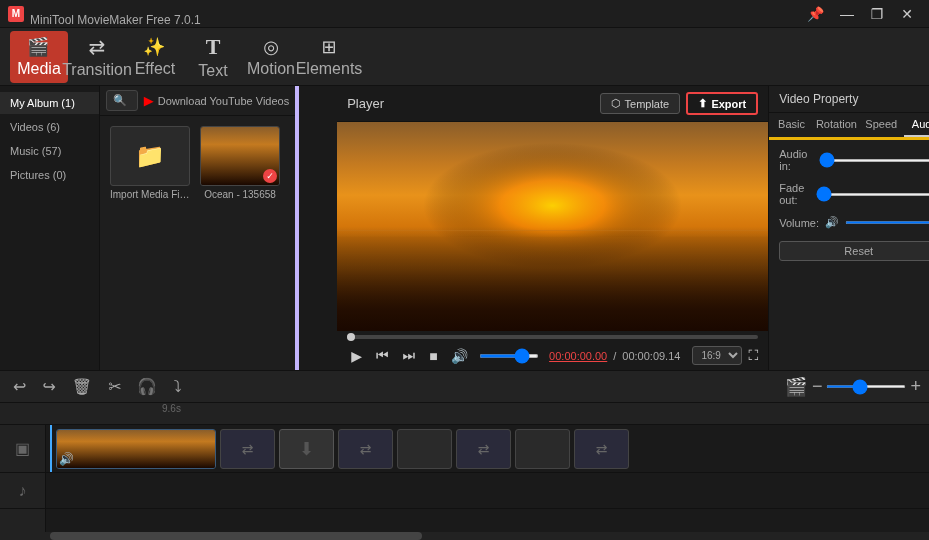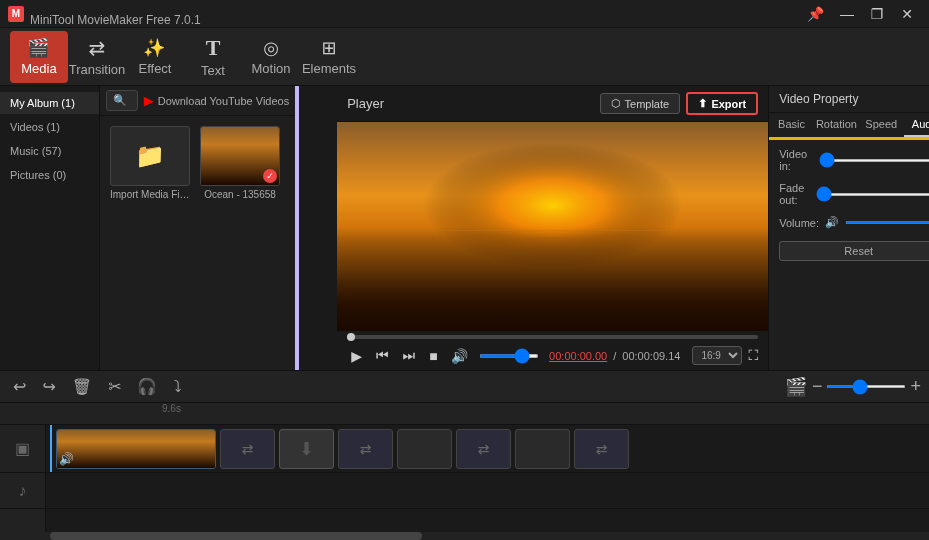--- a/index.html
+++ b/index.html
@@ -13,21 +13,21 @@
     #titlebar .win-btn { width: 28px; height: 20px; background: transparent; border: none; color: #ccc; cursor: pointer; font-size: 14px; display:flex; align-items:center; justify-content:center; }
     #titlebar .pin-icon { color: #f90; margin-right: 8px; font-size: 14px; }
 
     
     #toolbar { height: 58px; background: #232323; display: flex; align-items: center; padding: 0 10px; gap: 0; border-bottom: 1px solid #111; }
     .tool-item { display: flex; flex-direction: column; align-items: center; justify-content: center; width: 58px; height: 52px; cursor: pointer; border-radius: 4px; gap: 2px; }
     .tool-item.active { background: #c0392b; border-radius: 4px; }
     .tool-item .t-icon { font-size: 18px; color: #ccc; }
     .tool-item.active .t-icon { color: #fff; }
     .tool-item.active .t-label { color: #fff; }
-    .tool-item .t-label { font-size: 13px; color: #aaa; }
+    .tool-item .t-label { font-size: 16px; color: #aaa; }
 
     
     #main { display: flex; height: 284px; }
 
     
     #left-panel { width: 370px; background: #1e1e1e; border-right: 4px solid #c4b5fd; display: flex; flex-direction: column; }
 
     #left-panel .lp-toolbar { display: flex; align-items: center; padding: 4px 6px; gap: 6px; border-bottom: 1px solid #111; }
     .lp-search { flex: 1; background: #2a2a2a; border: 1px solid #444; border-radius: 3px; padding: 3px 6px; color: #aaa; font-size: 11px; display: flex; align-items: center; gap: 4px; }
     .lp-search input { background: transparent; border: none; outline: none; color: #aaa; font-size: 11px; width: 100%; }
@@ -160,21 +160,21 @@
   </div>
 </div>
 
 <div id="main">
 
   <div id="left-panel">
 
     <div style="display:flex;flex:1;overflow:hidden;">
       <div id="media-sidebar">
         <div class="ms-item active">My Album (1)</div>
-        <div class="ms-item">Videos (1)</div>
+        <div class="ms-item">Videos (6)</div>
         <div class="ms-item">Music (57)</div>
         <div class="ms-item">Pictures (0)</div>
       </div>
       <div style="flex:1;display:flex;flex-direction:column;">
 
         <div class="lp-toolbar">
           <div class="lp-search">
             <span style="color:#888;">🔍</span>
             <input type="text" placeholder="Search media" style="">
           </div>
@@ -270,21 +270,21 @@
   <div id="right-panel">
     <div class="rp-title">Video Property</div>
     <div class="rp-tabs">
       <div class="rp-tab">Basic</div>
       <div class="rp-tab">Rotation</div>
       <div class="rp-tab">Speed</div>
       <div class="rp-tab active">Audio</div>
     </div>
     <div class="rp-body">
       <div class="rp-row">
-        <span class="rp-label">Video in:</span>
+        <span class="rp-label">Audio in:</span>
         <div class="rp-dot"></div>
         <input type="range" class="rp-slider" value="0" min="0" max="10" style="appearance: auto; height: 3px;">
 
       </div>
       <div class="rp-row">
         <span class="rp-label">Fade out:</span>
         <div class="rp-dot"></div>
         <input type="range" class="rp-slider" value="0" min="0" max="10" style="appearance: auto; height: 3px;">
 
       </div>

